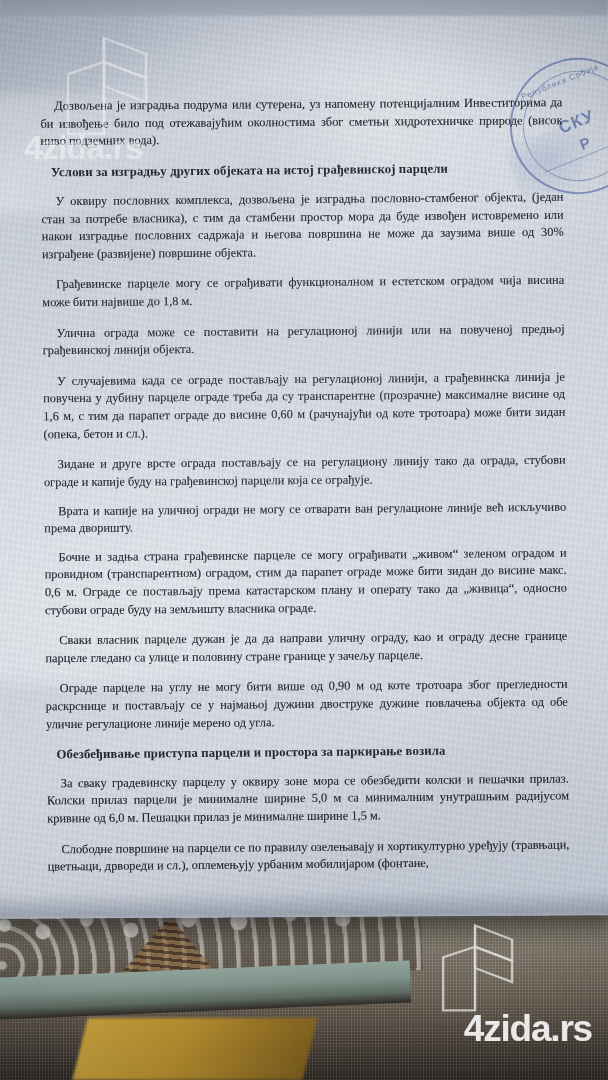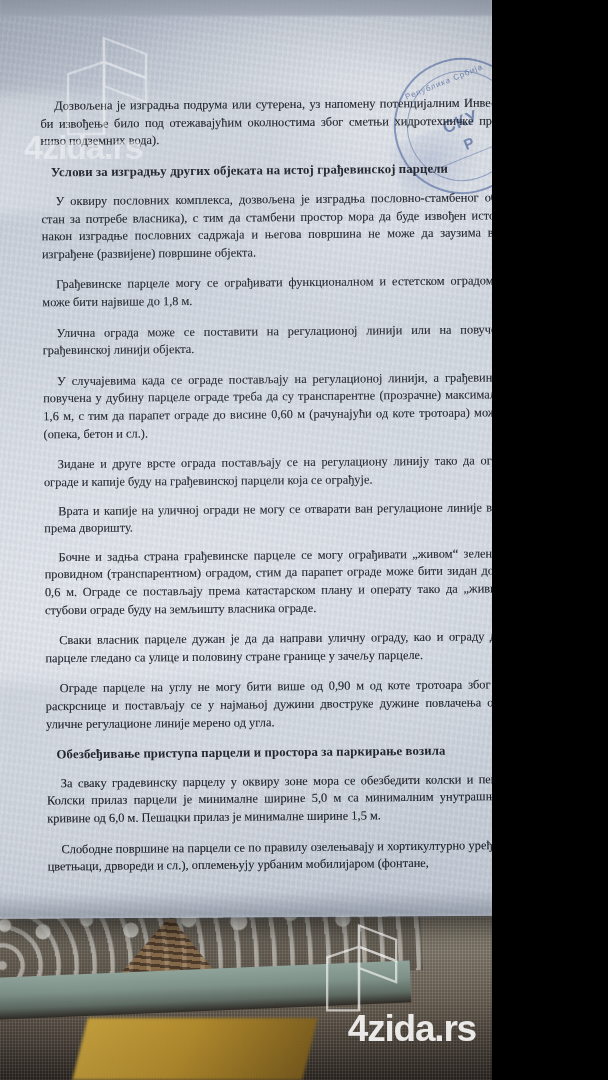--- a/index.html
+++ b/index.html
@@ -3,21 +3,21 @@
 <meta charset="utf-8">
 <title>Document Photo</title>
 <style>
   html, body {
     margin: 0;
     padding: 0;
     background: #000;
   }
   #stage {
     position: relative;
-    width: 492px;
+    width: 608px;
     height: 1080px;
     overflow: hidden;
     font-family: "Liberation Serif", serif;
     background: #6c6054;
   }
 
   
   .surface {
     position: absolute;
     inset: 0;

